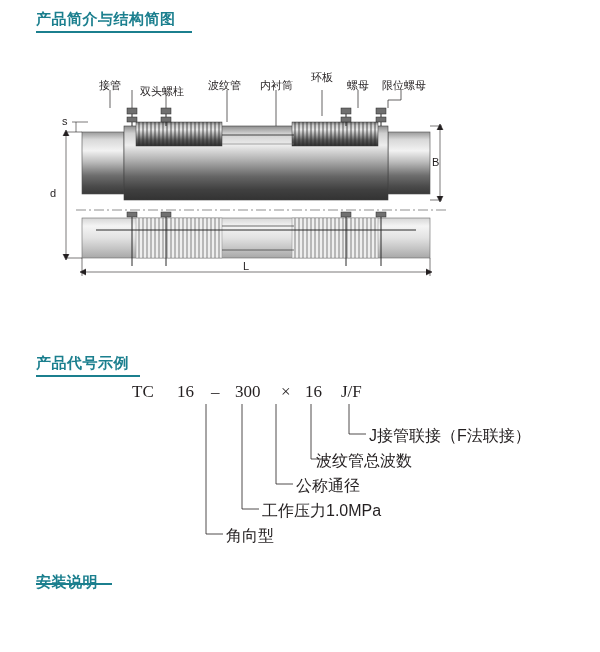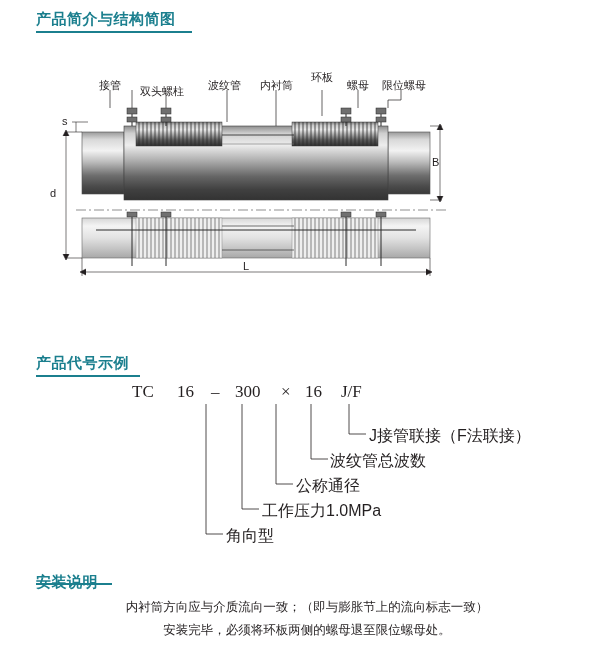--- a/index.html
+++ b/index.html
@@ -382,27 +382,23 @@
 
     <div class="codechar" style="left:96px;  top:0px;">TC</div>
     <div class="codechar" style="left:141px; top:0px;">16</div>
     <div class="codechar" style="left:175px; top:0px;">–</div>
     <div class="codechar" style="left:199px; top:0px;">300</div>
     <div class="codechar" style="left:245px; top:0px;">×</div>
     <div class="codechar" style="left:269px; top:0px;">16</div>
     <div class="codechar" style="left:305px; top:0px;">J/F</div>
 
     <div class="codedesc" style="left:333px; top:44px;">J接管联接（F法联接）</div>
-    <div class="codedesc" style="left:294px; top:69px;">波纹管总波数</div>
+    <div class="codedesc" style="left:280px; top:69px;">波纹管总波数</div>
     <div class="codedesc" style="left:260px; top:94px;">公称通径</div>
     <div class="codedesc" style="left:226px; top:119px;">工作压力1.0MPa</div>
     <div class="codedesc" style="left:190px; top:144px;">角向型</div>
   </div>
 
   <div class="sec-title" id="title3">安装说明</div>
   <div class="sec-underline" id="ul3"></div>
 
-  <div id="notes">
-    <p>内衬筒方向应与介质流向一致；（即与膨胀节上的流向标志一致）</p>
-    <p>安装完毕，必须将环板两侧的螺母退至限位螺母处。</p>
-  </div>
 
 </div>
 
 </body></html>

